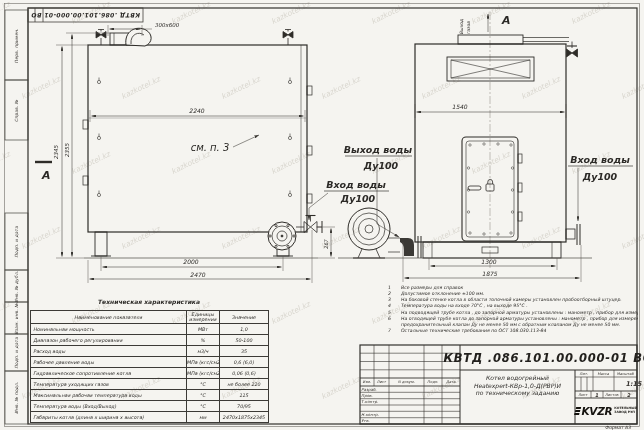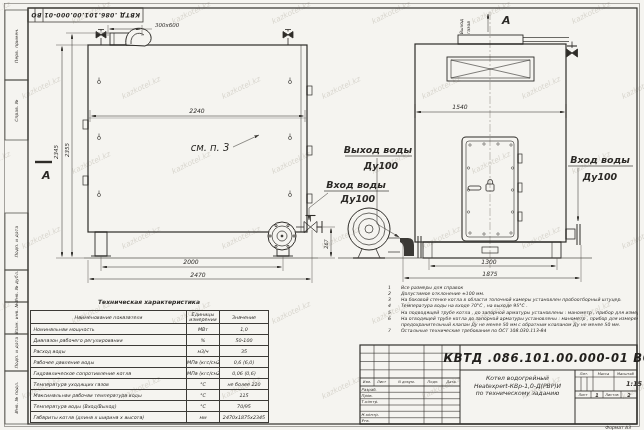--- a/index.html
+++ b/index.html
@@ -535,15 +535,23 @@
   <div class="cell left abs" style="left:360px;top:411.3px;width:29px;height:6.3px">Н.контр.</div>
   <div class="cell left abs" style="left:360px;top:417.7px;width:29px;height:6.3px">Утв.</div>
   <div class="cell abs" style="left:575px;top:370px;width:18px;height:7px">Лит.</div>
   <div class="cell abs" style="left:593px;top:370px;width:21px;height:7px">Масса</div>
   <div class="cell abs" style="left:614px;top:370px;width:23px;height:7px">Масштаб</div>
   <div class="cell big abs" style="left:614px;top:377px;width:40px;height:14px">1:15</div>
   <div class="cell abs" style="left:575px;top:391px;width:16px;height:7px">Лист</div>
   <div class="cell num abs" style="left:591px;top:391px;width:12px;height:7px">1</div>
   <div class="cell abs" style="left:603px;top:391px;width:18px;height:7px">Листов</div>
   <div class="cell num abs" style="left:621px;top:391px;width:16px;height:7px">2</div>
+  <div class="logo abs" style="left:575px;top:398px;width:62px;height:26px">
+    <span class="logo-bars"></span>
+    <span class="logo-kvzr">KVZR</span>
+    <span class="logo-co">
+      <span>КОТЕЛЬНЫЙ</span>
+      <span>ЗАВОД РЭП</span>
+    </span>
+  </div>
   <div class="fmt abs" style="left:555px;top:424.5px;width:76px">Формат  А3</div>
 
 </div>
 
 </body></html>

